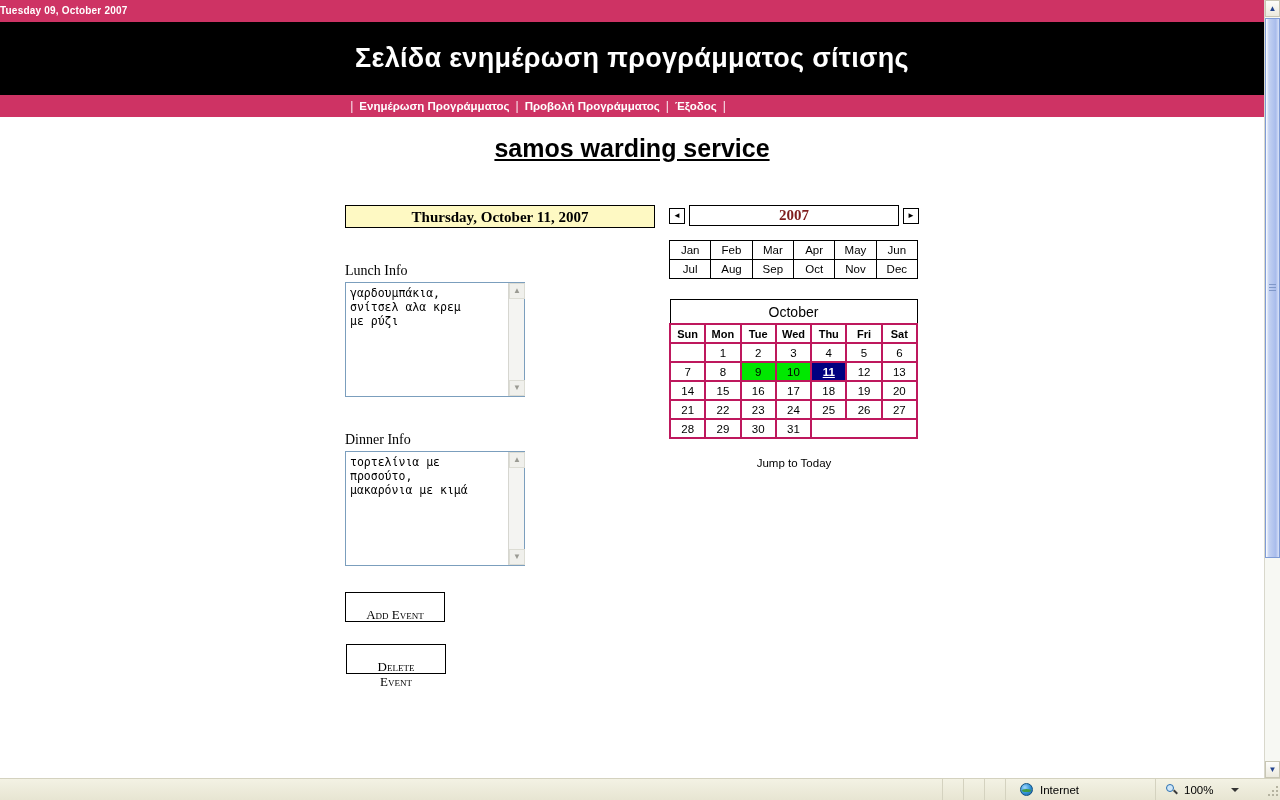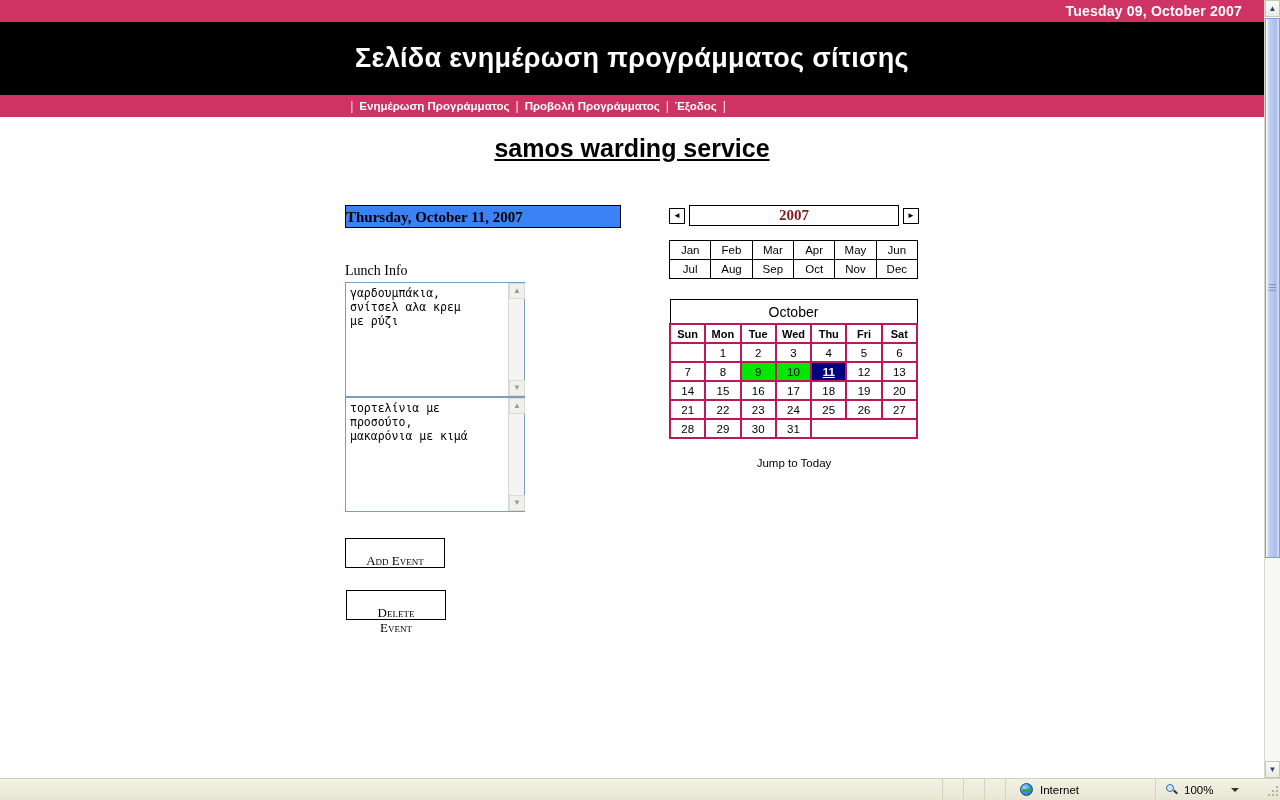--- a/index.html
+++ b/index.html
@@ -20,23 +20,23 @@
   }
 
   
   .topbar {
     position: absolute;
     left: 0; top: 0;
     width: 1264px;
     height: 22px;
     background: #ce3364;
     color: #ffffff;
-    font-size: 14px;
-    font-weight: bold;
-    text-align: right;
+    font-size: 10px;
+    font-weight: bold;
+    text-align: left;
     line-height: 22px;
     padding-right: 22px;
     box-sizing: border-box;
     letter-spacing: 0.2px;
   }
 
   
   .header-band {
     position: absolute;
     left: 0; top: 22px;
@@ -110,27 +110,28 @@
 
   
   .left-col {
     position: absolute;
     left: 345px;
     top: 88px;
     width: 320px;
   }
 
   .date-box {
-    width: 276px;
+    width: 310px;
     height: 23px;
     border: 1px solid #000000;
-    background: #3b82f6;
+    background: #fef9c3;
     font-family: "Liberation Serif", serif;
     font-size: 15px;
     font-weight: bold;
+    text-align: center;
     line-height: 23px;
     box-sizing: border-box;
     color: #000000;
   }
 
   .field-label {
     font-family: "Liberation Serif", serif;
     font-size: 14px;
     color: #000000;
     margin-top: 35px;
@@ -499,20 +500,21 @@
       <div class="ta-wrap">
         <textarea class="ta-text" spellcheck="false" style="">γαρδουμπάκια,
 σνίτσελ αλα κρεμ
 με ρύζι</textarea>
         <div class="ta-scroll">
           <div class="sb-btn">▲</div>
           <div class="sb-btn bottom">▼</div>
         </div>
       </div>
 
+      <div class="field-label">Dinner Info</div>
       <div class="ta-wrap">
         <textarea class="ta-text" spellcheck="false" style="">τορτελίνια με
 προσούτο,
 μακαρόνια με κιμά</textarea>
         <div class="ta-scroll">
           <div class="sb-btn">▲</div>
           <div class="sb-btn bottom">▼</div>
         </div>
       </div>
 

